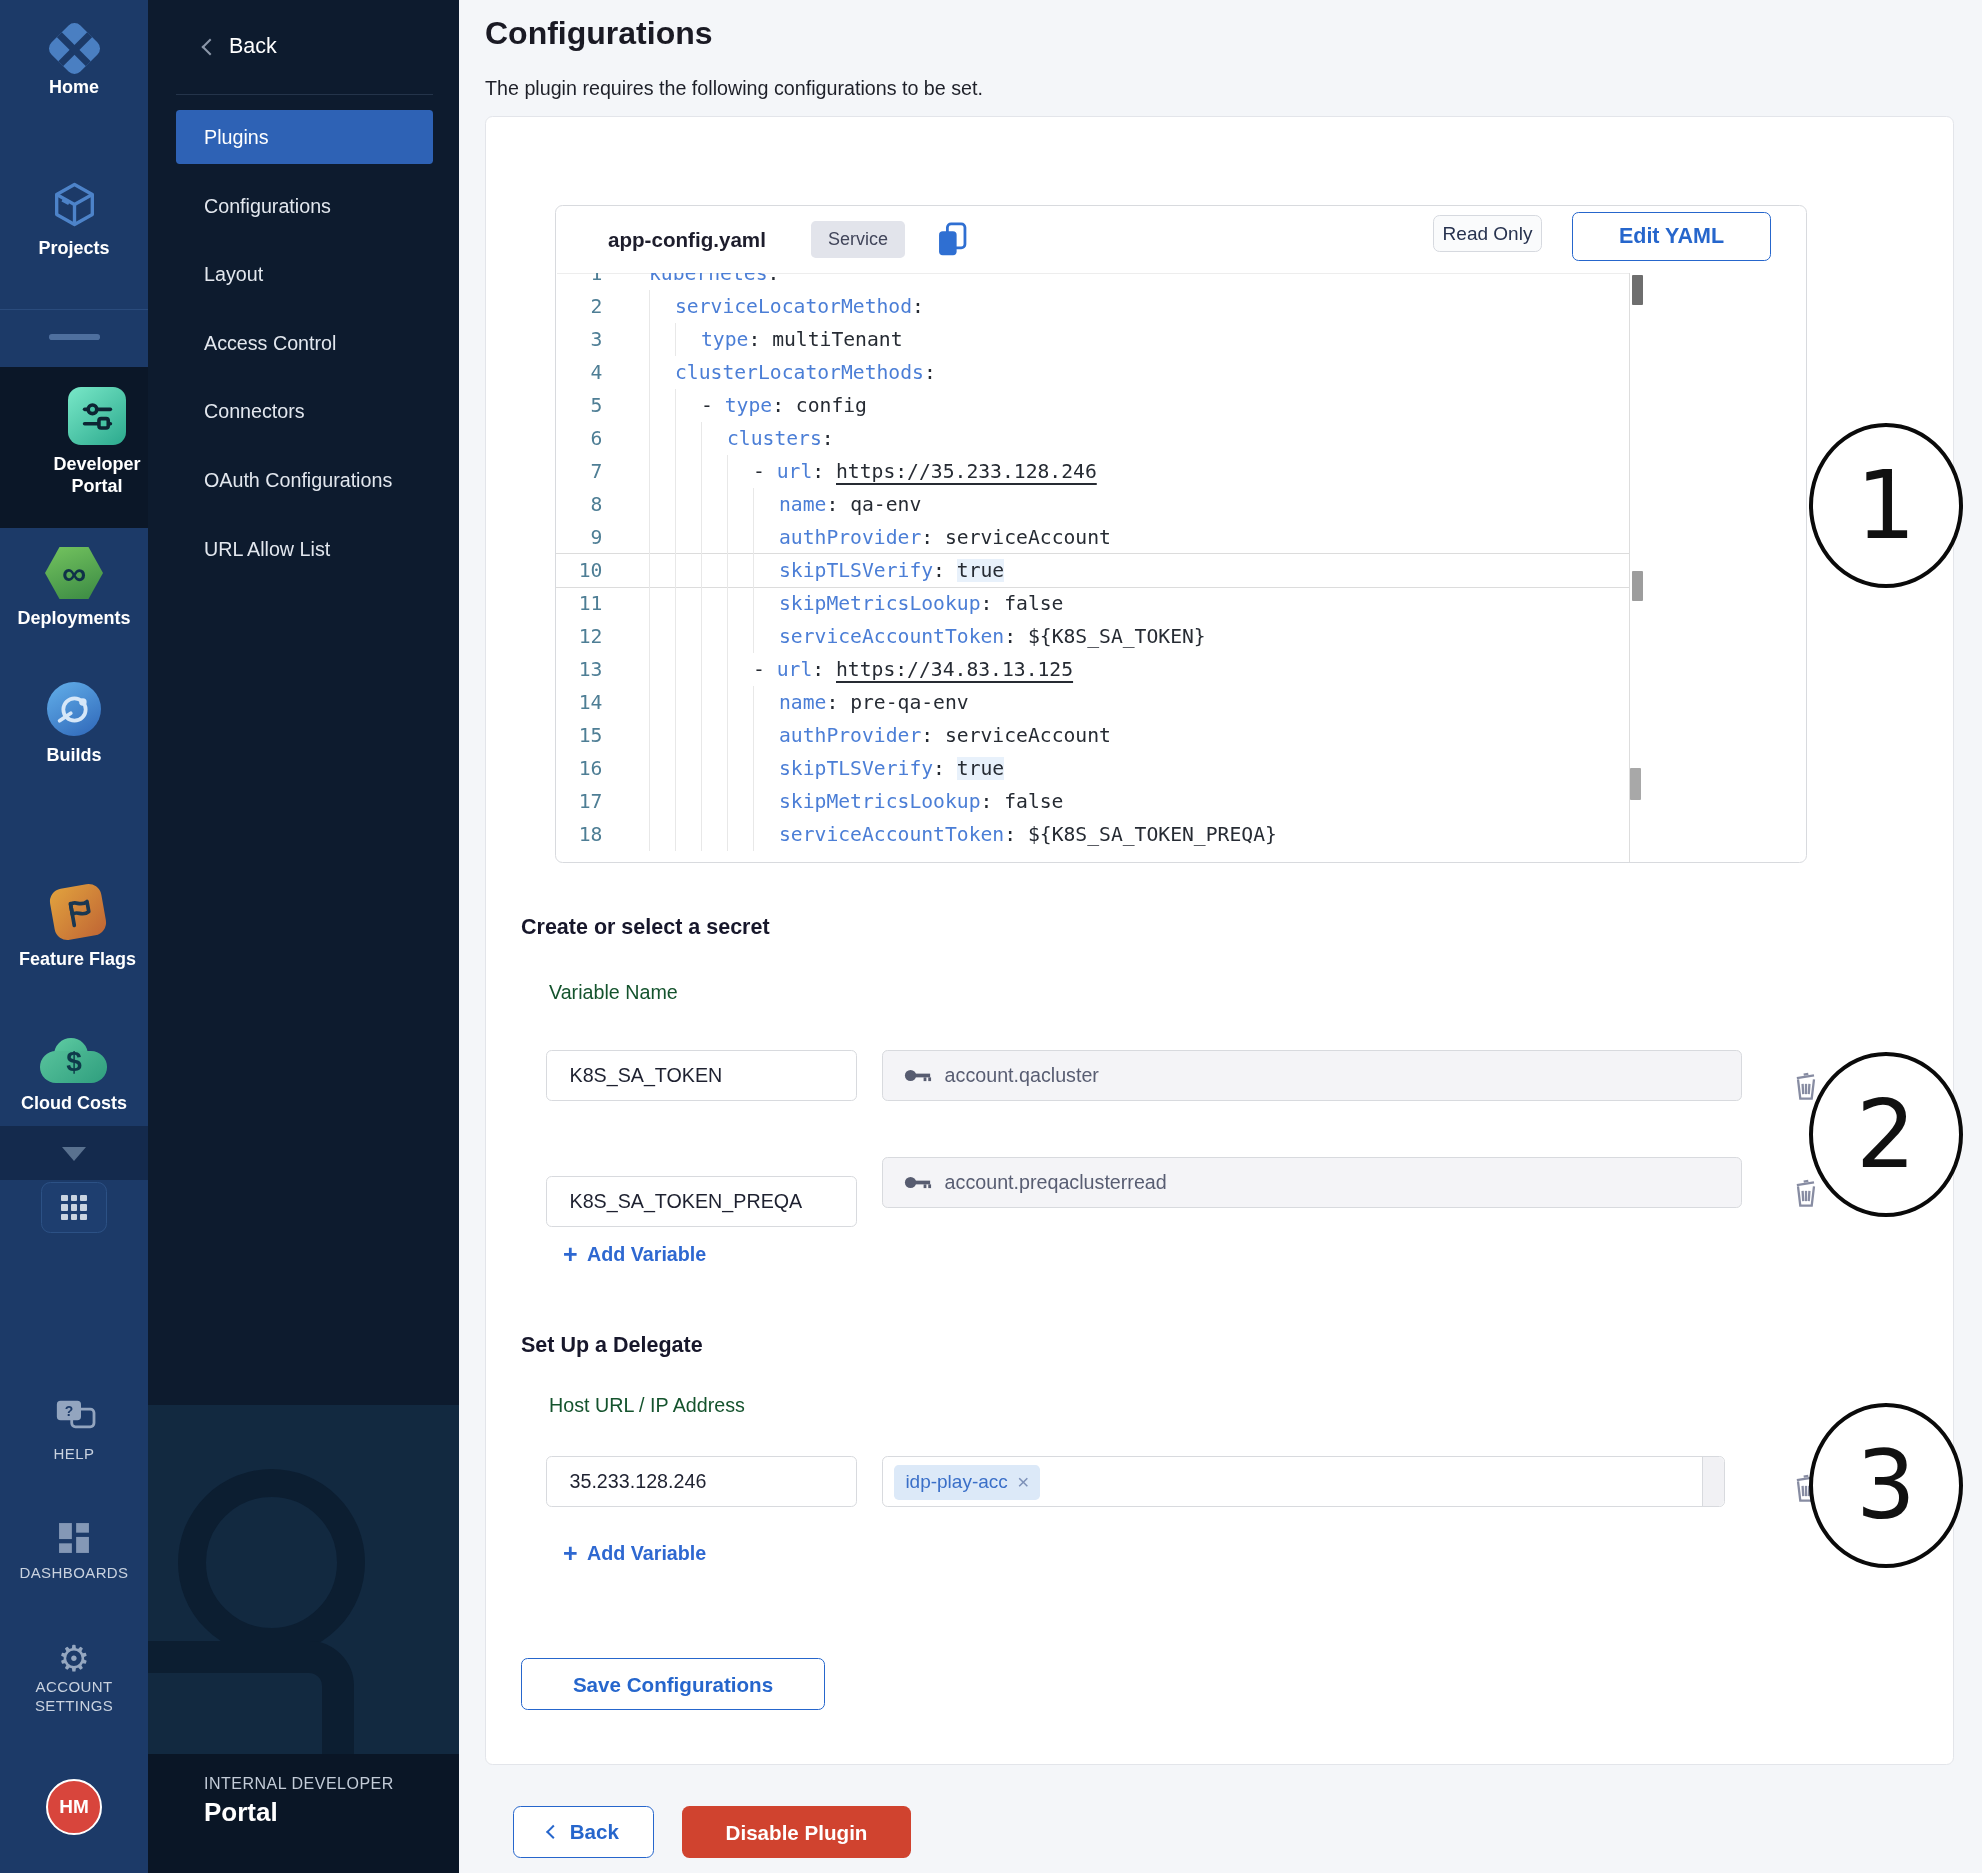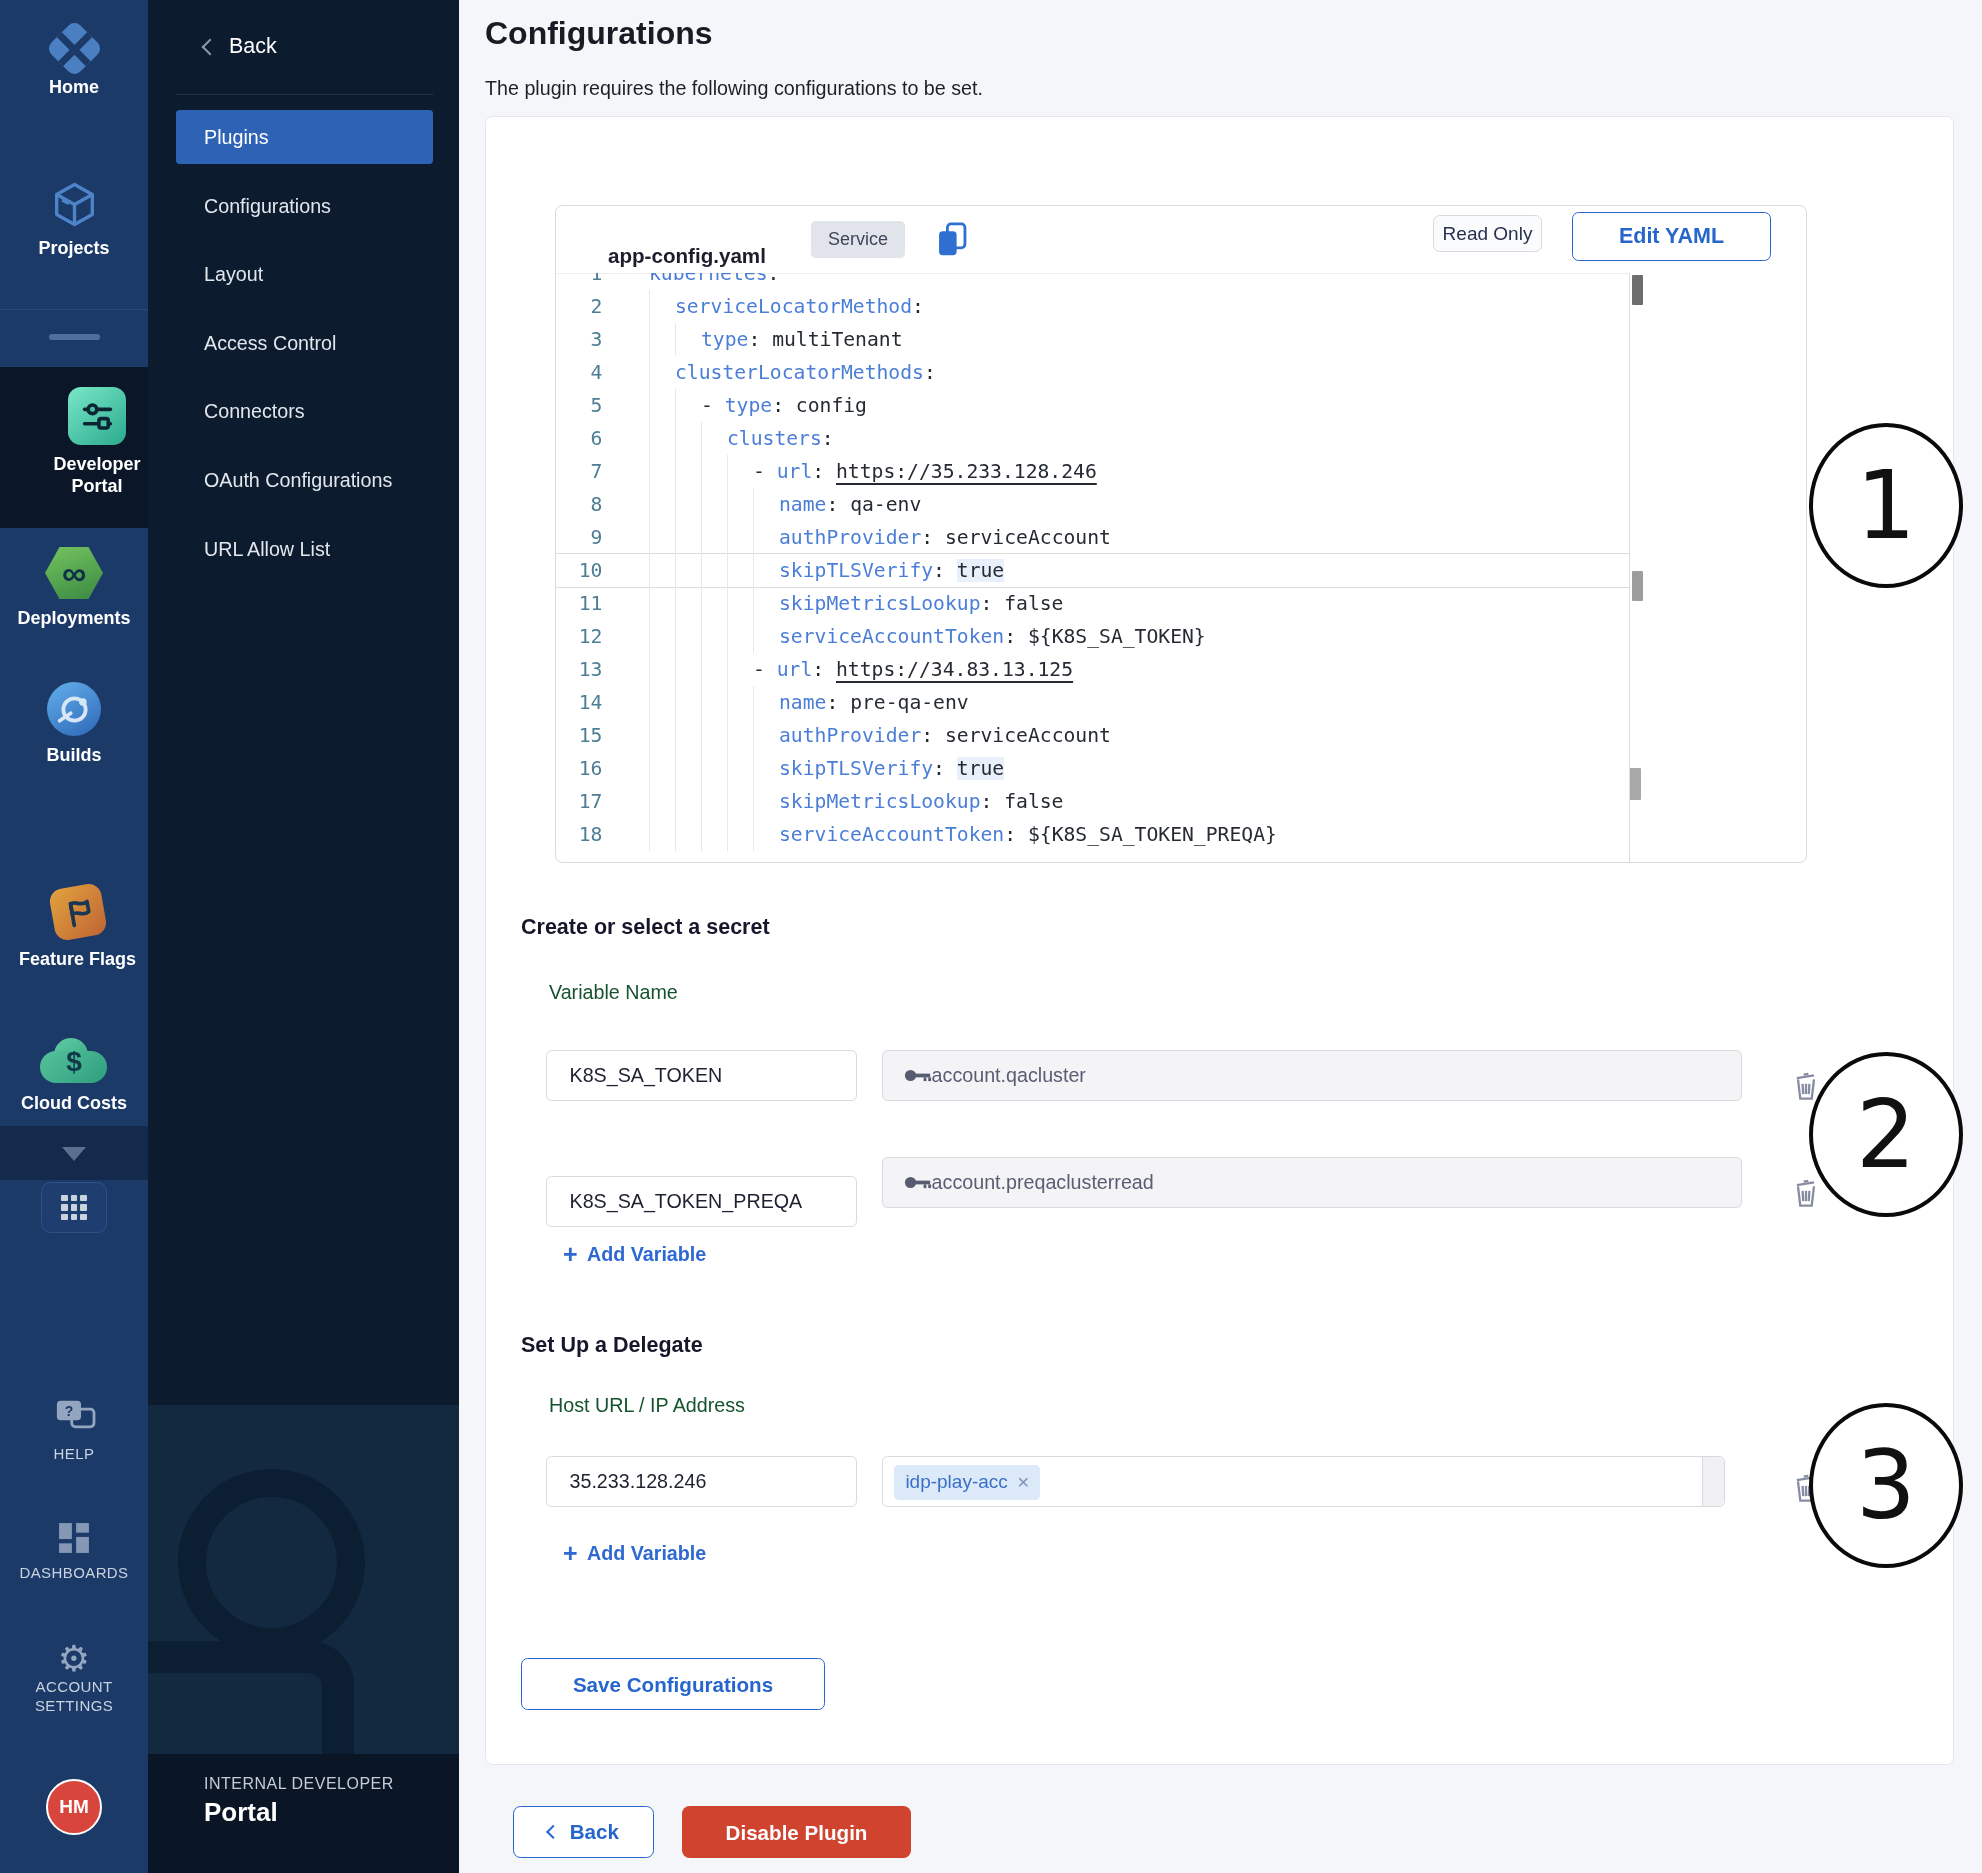--- a/index.html
+++ b/index.html
@@ -66,21 +66,21 @@
   .nf-big{position:absolute;left:56px;top:43px;color:#ffffff;font-size:26px;font-weight:bold;}
 
   
   #main-title{position:absolute;left:485px;top:15px;font-size:32px;font-weight:bold;color:#1a1a24;}
   #main-subtitle{position:absolute;left:485px;top:77px;font-size:19.7px;color:#1e2029;}
   #big-card{position:absolute;left:485px;top:116px;width:1469px;height:1649px;background:#ffffff;
     border:0.9px solid #e3e5ea;border-radius:7.5px;}
 
   
   #code-card{position:absolute;left:69px;top:88px;width:1252px;height:658px;border:0.9px solid #d8dade;border-radius:7.5px;background:#fff;}
-  #code-filename{position:absolute;left:52px;top:16px;height:67px;line-height:67px;font-size:20.6px;font-weight:bold;color:#1d1d2c;text-align:right;}
+  #code-filename{position:absolute;left:52px;top:0;height:67px;line-height:67px;font-size:20.6px;font-weight:bold;color:#1d1d2c;text-align:right;}
   #svc-badge{position:absolute;left:255px;top:15px;height:37px;padding:0 17px;background:#e2e4eb;border-radius:4.7px;
     font-size:18px;color:#41455a;line-height:37px;}
   #copy-ico{position:absolute;left:379px;top:15px;}
   #read-only-btn{position:absolute;left:877px;top:9.4px;width:109px;height:37px;background:#fafbfc;border:0.9px solid #d6d9df;
     border-radius:6.6px;font-size:19px;color:#27324f;text-align:center;line-height:36px;}
   #edit-yaml-btn{position:absolute;left:1016px;top:5.6px;width:199px;height:49px;background:#fff;border:1.9px solid #2666cc;
     border-radius:6.6px;font-size:21.5px;font-weight:bold;color:#2666cc;text-align:center;line-height:45px;}
   #code-sep{position:absolute;left:0.9px;top:67px;width:1072px;height:0.9px;background:#ededed;}
   #code-viewport{position:absolute;left:0;top:67px;width:1073px;height:589px;overflow:hidden;
     font-family:"DejaVu Sans Mono", monospace;font-size:19.7px;}
@@ -96,21 +96,21 @@
   .tk-hl{color:#262b33;background:#e8f1fb;}
   #ruler-line{position:absolute;left:1073px;top:67px;width:0.9px;height:589px;background:#dddddd;}
   .ruler-mark{position:absolute;width:11.2px;border-radius:0.9px;}
 
   
   .section-h{position:absolute;font-size:21.5px;font-weight:bold;color:#17172b;}
   .field-label{position:absolute;font-size:19.7px;color:#14532d;}
   .name-box{position:absolute;width:311px;height:51px;background:#fff;border:0.9px solid #d8dade;border-radius:5.6px;
     font-size:19.7px;color:#1e2130;line-height:49px;padding-left:22.5px;}
   .secret-box{position:absolute;width:860px;height:51px;background:#f4f4f7;border:0.9px solid #d8dade;border-radius:5.6px;
-    display:flex;align-items:center;padding-left:20.6px;font-size:19.7px;color:#585d72;}
+    display:flex;align-items:center;padding-left:20.6px;gap:13px;font-size:19.7px;color:#585d72;}
   .add-var{position:absolute;display:flex;align-items:center;gap:9.4px;color:#2e68d1;font-size:19.7px;font-weight:bold;}
   .add-var .plus{font-size:25px;font-weight:bold;line-height:22.5px;}
   .trash{position:absolute;width:28px;height:32px;}
   .tag-box{position:absolute;width:843px;height:51px;background:#fff;border:0.9px solid #d8dade;border-radius:5.6px;}
   .tag-strip{position:absolute;right:0;top:0;width:22.5px;height:49px;background:#f1f1f4;border-left:0.9px solid #d8dade;border-radius:0 5.6px 5.6px 0;}
   .chip{position:absolute;left:11.2px;top:7.5px;height:35px;background:#dce9f8;border-radius:4.7px;padding:0 11.2px;
     display:flex;align-items:center;gap:9.4px;font-size:19px;color:#3a6fc8;}
   .chip .x{color:#7d91b8;font-size:20.6px;}
   #save-btn{position:absolute;left:35px;top:1541px;width:304px;height:52px;border:1.9px solid #2666cc;border-radius:6.6px;
     background:#fff;color:#2666cc;font-weight:bold;font-size:20.6px;text-align:center;line-height:49px;}

